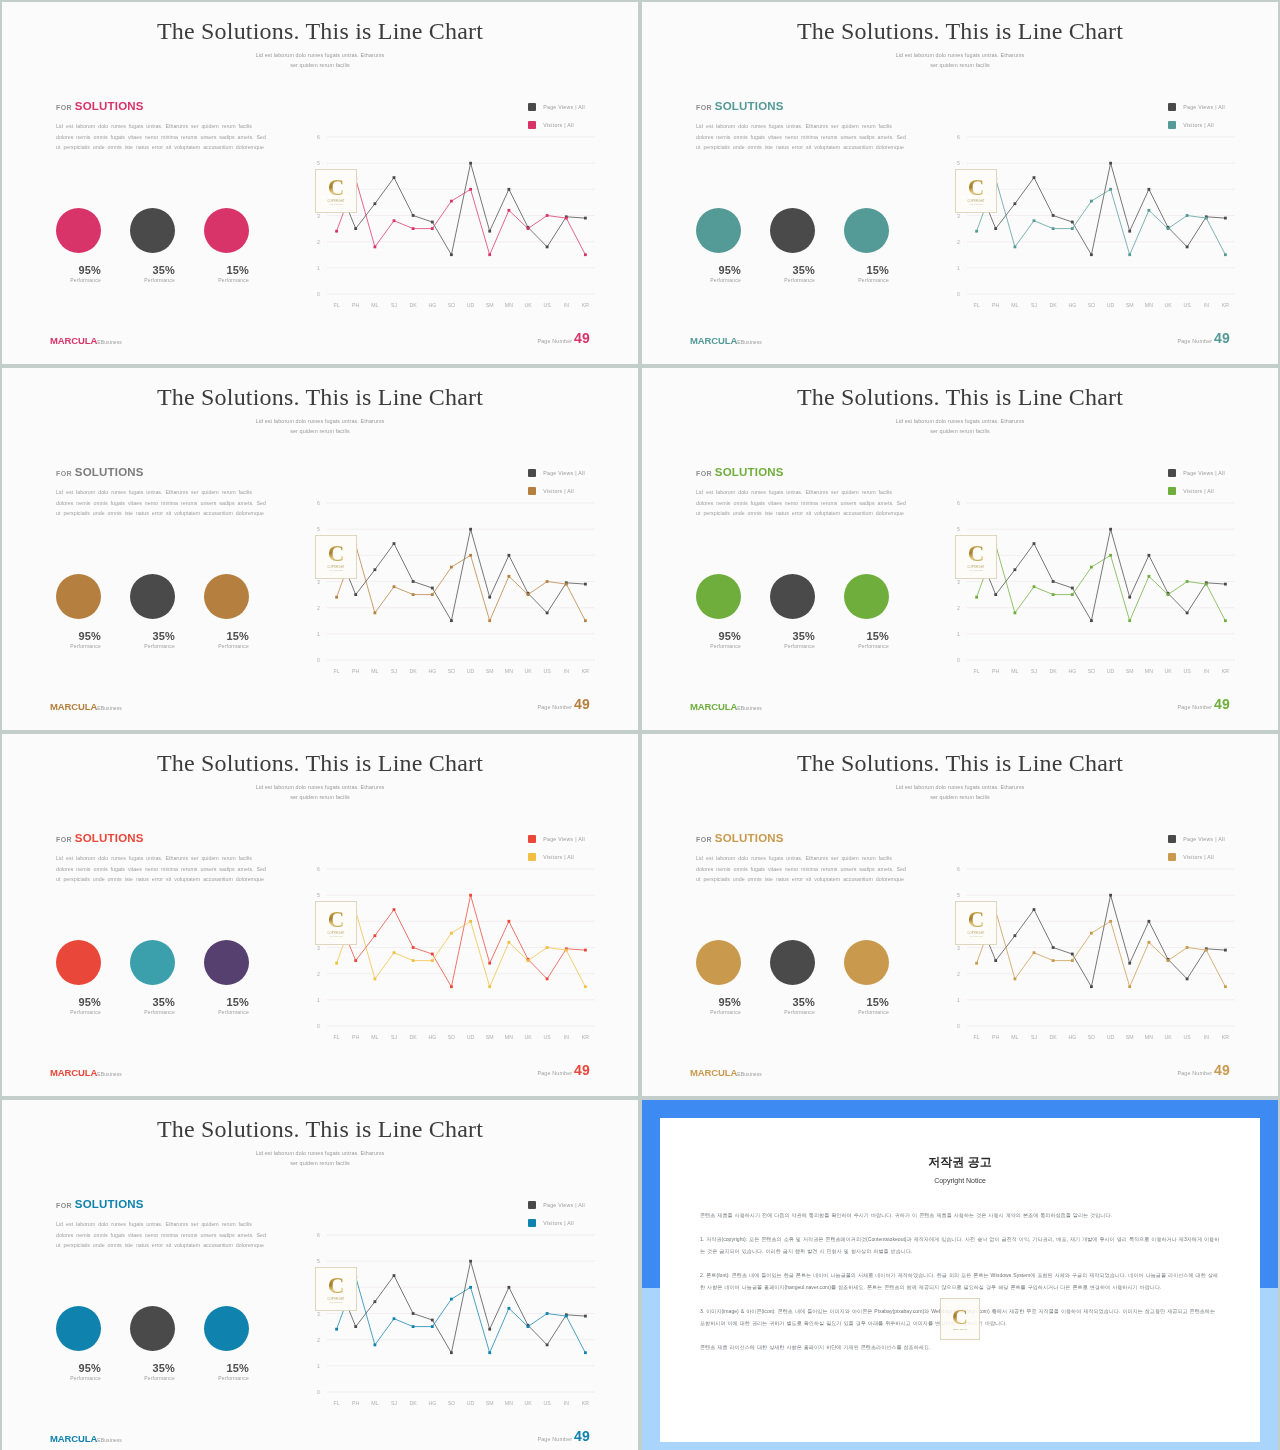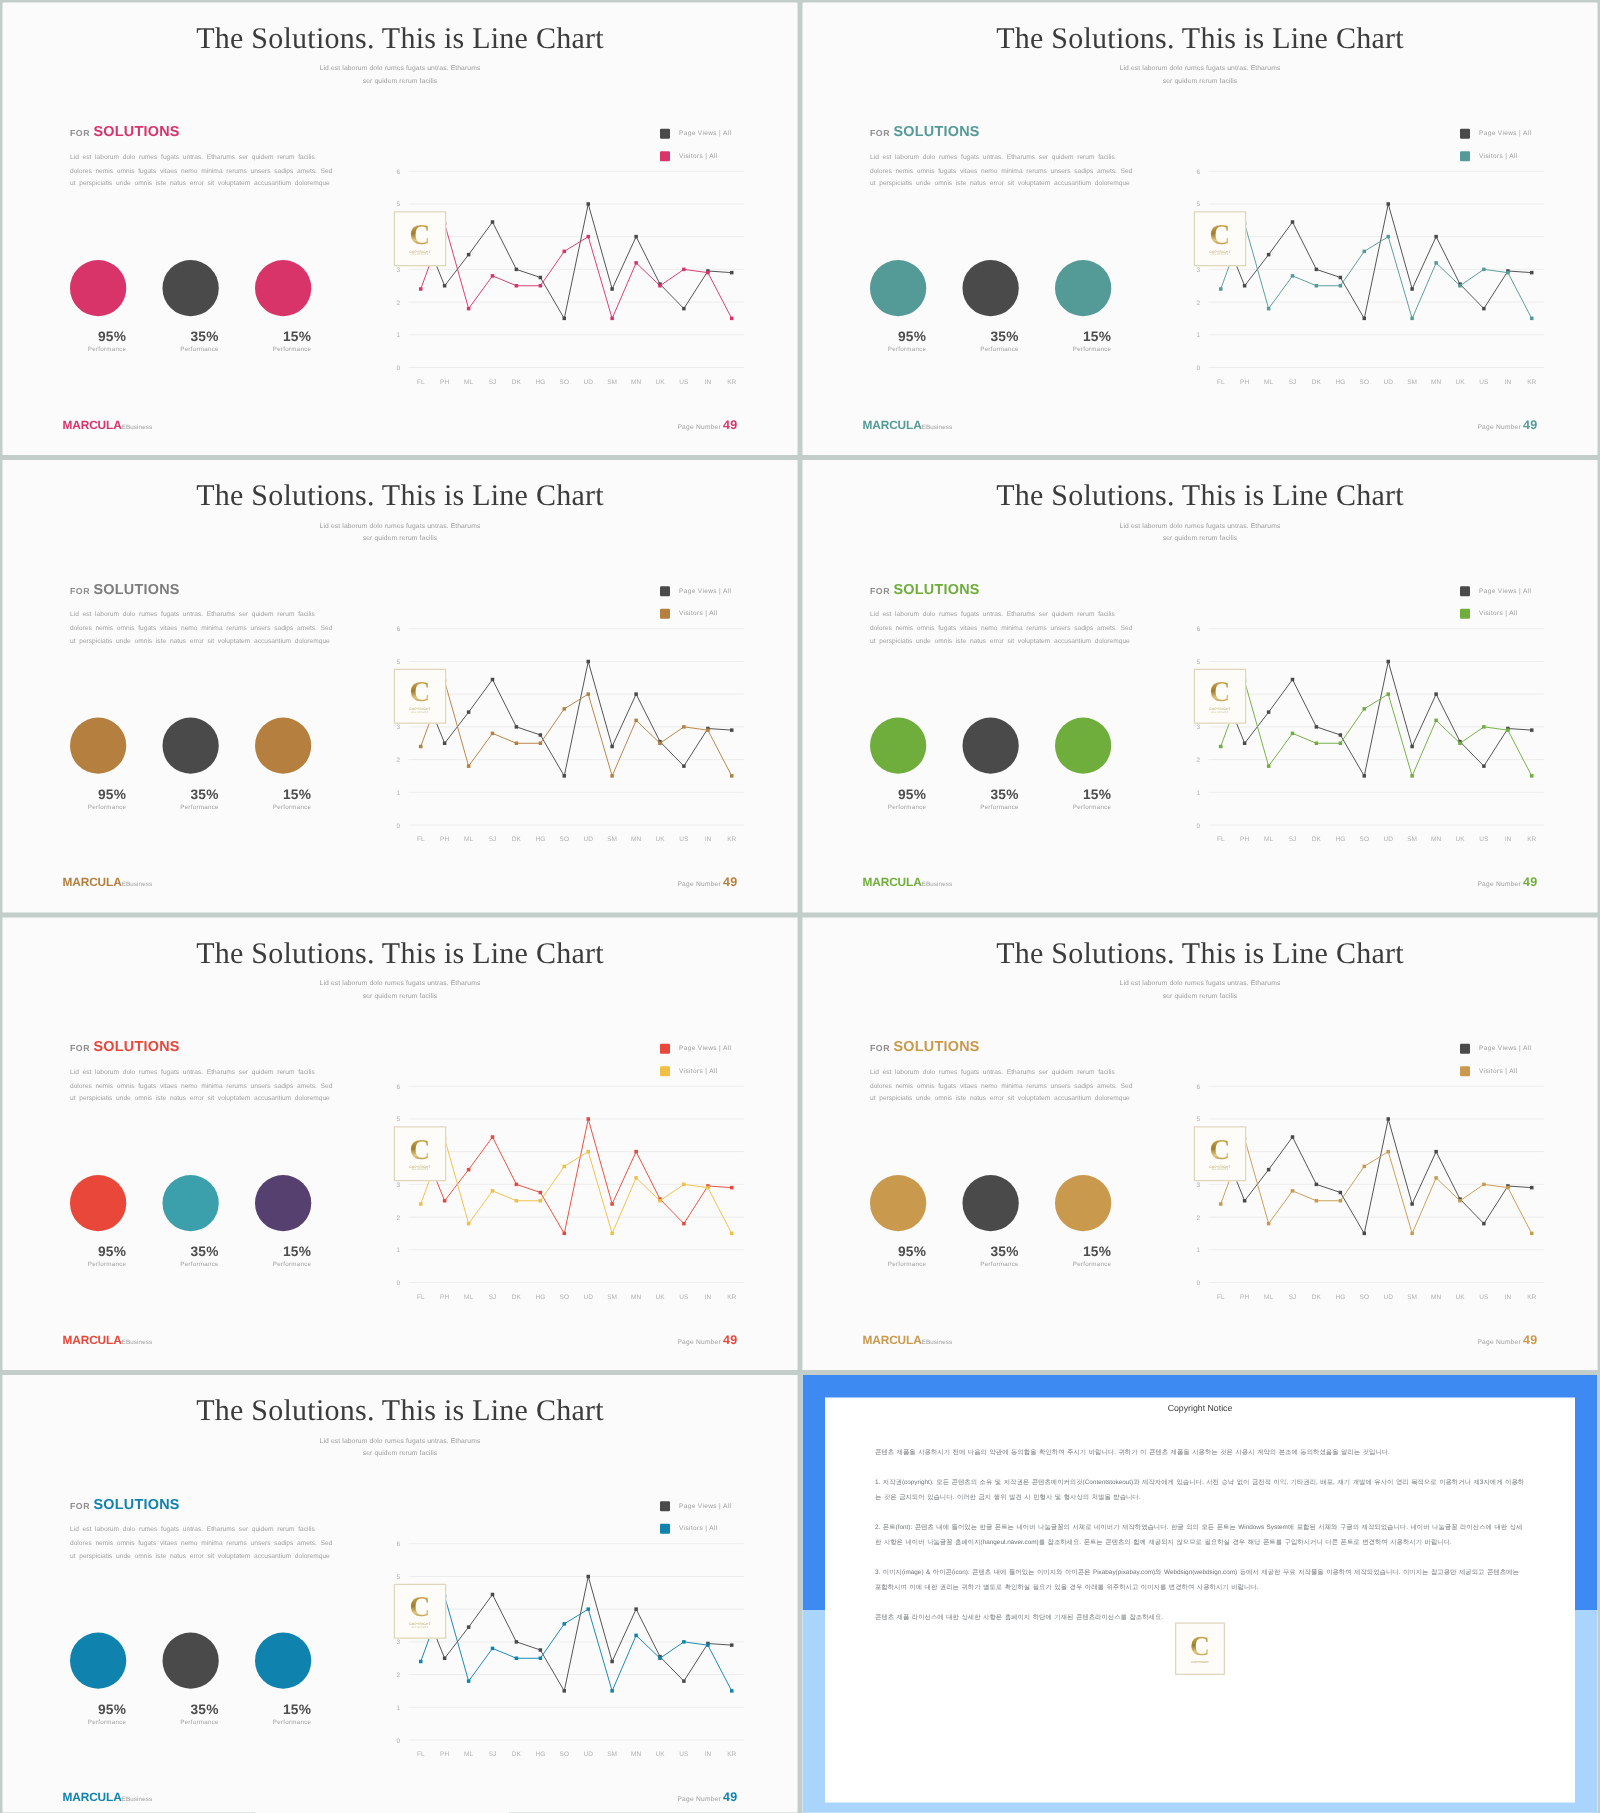--- a/index.html
+++ b/index.html
@@ -93,21 +93,21 @@
     line-height:.95;
   }
   .wm .t { font-size:2.6px; color:#b49a5e; letter-spacing:.2px; margin-top:1px;}
   .wm .t2 { font-size:2px; color:#cbb887; letter-spacing:.2px; }
 
   
   .footer { position:absolute; left:40px; right:40px; bottom:12px; display:flex; justify-content:space-between; align-items:flex-end; }
   .brand { font-size:9.5px; font-weight:bold; letter-spacing:-.1px; white-space:nowrap;}
   .brand .sm { font-size:5px; font-weight:normal; color:#9b9b9b; letter-spacing:.1px;}
   .pnum { font-size:5.3px; color:#9e9e9e; letter-spacing:.2px; white-space:nowrap;}
-  .pnum b { font-size:10px; }
+  .pnum b { font-size:14px; }
 
   
   .cr-slide { background:#ffffff; position:relative; overflow:hidden; }
   .cr-band-top { position:absolute; left:0; top:0; width:100%; height:52%; background:#3d8bf2; }
   .cr-band-bot { position:absolute; left:0; top:52%; width:100%; height:48%; background:#a9d4fb; }
   .cr-paper {
     position:absolute; left:18px; top:18px; right:18px; bottom:20px;
     background:#fff;
   }
   .cr-title { text-align:center; font-size:12px; font-weight:bold; color:#2a2a2a; margin-top:36px; }
@@ -1008,20 +1008,21 @@
           <span>Page Number</span>
           <b style="color: rgb(15, 130, 174);">49</b>
         </div>
       </div>
     </div>
   </div>
 <div class="cr-slide">
   <div class="cr-band-top"></div>
   <div class="cr-band-bot"></div>
   <div class="cr-paper">
+    <div class="cr-title">저작권 공고</div>
     <div class="cr-sub">Copyright Notice</div>
     <div class="cr-body">
       <div class="cr-p">콘텐츠 제품을 사용하시기 전에 다음의 약관에 동의함을 확인하여 주시기 바랍니다. 귀하가 이 콘텐츠 제품을 사용하는 것은 사용시 계약의 본조에 동의하셨음을 알리는 것입니다.</div>
       <div class="cr-p">1. 저작권(copyright): 모든 콘텐츠의 소유 및 저작권은 콘텐츠메이커의것(Contentstokeout)과 제작자에게 있습니다. 사전 승낙 없이 금전적 이익, 기타권리, 배포, 재기 개발에 유사이 영리 목적으로 이용하거나 제3자에게 이용하는 것은 금지되어 있습니다. 이러한 금지 행위 발견 시 민형사 및 형사상의 처벌을 받습니다.</div>
       <div class="cr-p">2. 폰트(font): 콘텐츠 내에 들어있는 한글 폰트는 네이버 나눔글꼴의 서체로 네이버가 제작하였습니다. 한글 외의 모든 폰트는 Windows System에 포함된 서체와 구글의 제작되었습니다. 네이버 나눔글꼴 라이선스에 대한 상세한 사항은 네이버 나눔글꼴 홈페이지(hangeul.naver.com)를 참조하세요. 폰트는 콘텐츠의 함께 제공되지 않으므로 필요하실 경우 해당 폰트를 구입하시거나 다른 폰트로 변경하여 사용하시기 바랍니다.</div>
       <div class="cr-p">3. 이미지(image) &amp; 아이콘(icon): 콘텐츠 내에 들어있는 이미지와 아이콘은 Pixabay(pixabay.com)와 Webdsign(webdsign.com) 등에서 제공한 무료 저작물을 이용하여 제작되었습니다. 이미지는 참고용만 제공되고 콘텐츠에는 포함하시며 이에 대한 권리는 귀하가 별도로 확인하실 필요가 있을 경우 아래를 위주하시고 이미지를 변경하여 사용하시기 바랍니다.</div>
       <div class="cr-p">콘텐츠 제품 라이선스에 대한 상세한 사항은 홈페이지 하단에 기재된 콘텐츠라이선스를 참조하세요.</div>
     </div>
     <div class="cr-wm">
       <span class="c">C</span>

